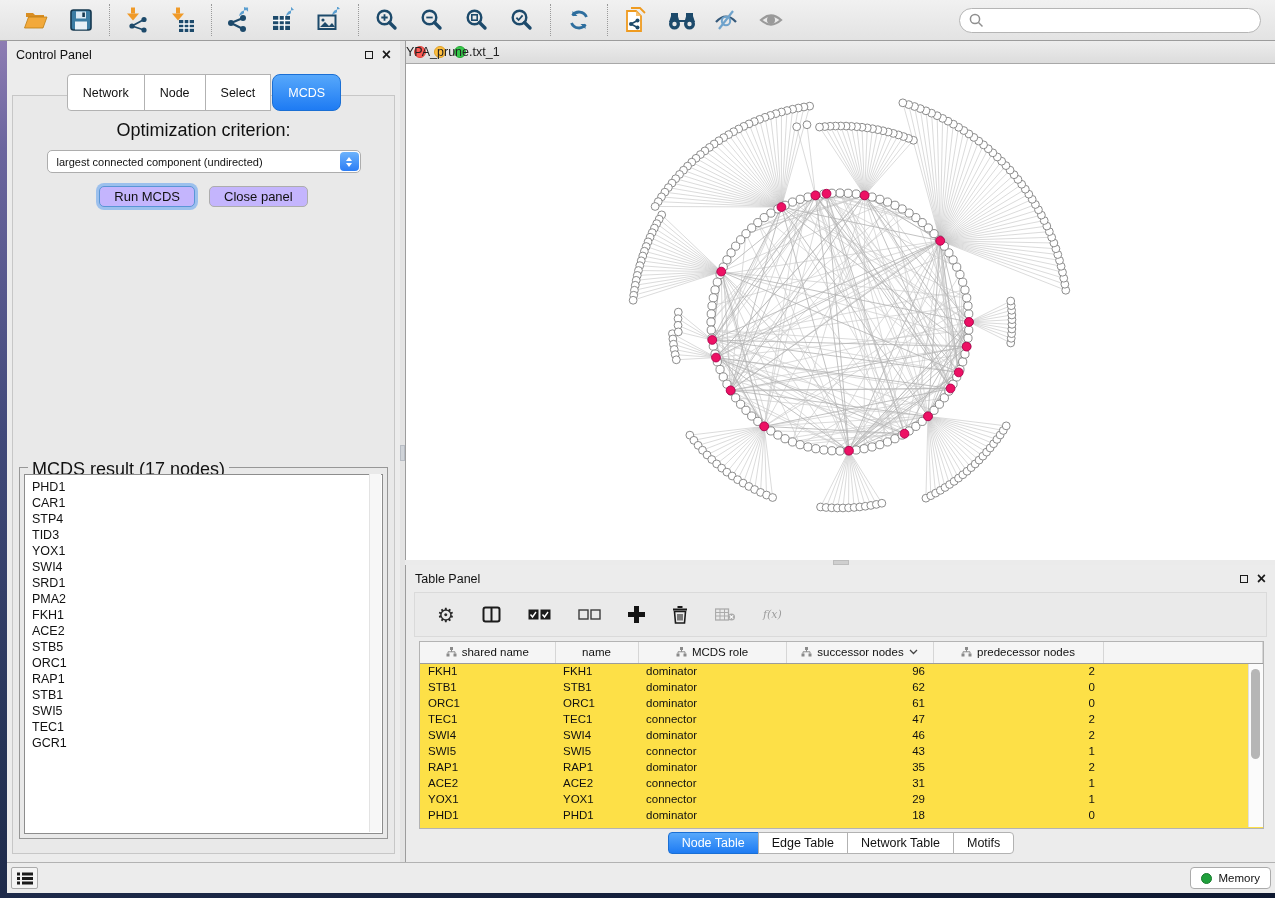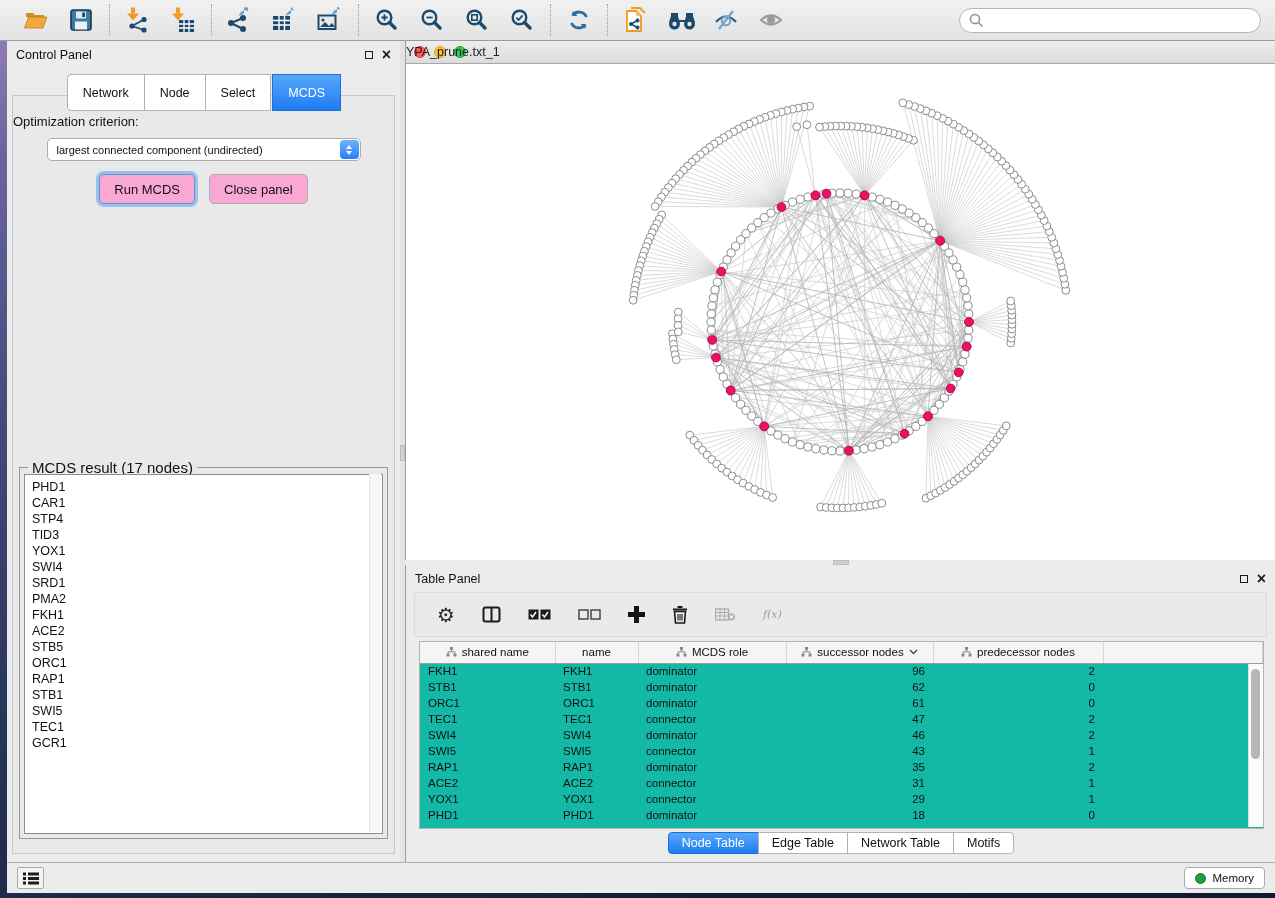--- a/index.html
+++ b/index.html
@@ -19,35 +19,35 @@
   
   .control-panel{position:absolute;left:7px;top:41px;width:393px;bottom:36px;background:#ececec;}
   .panel-header{height:27px;display:flex;align-items:center;padding:0 9px;font-size:12.5px;}
   .win-icons{margin-left:auto;display:flex;gap:9px;align-items:center;}
   .float-icon{width:8px;height:8px;border:1.5px solid #1a1a1a;}
   .close-icon{font-size:16px;font-weight:bold;line-height:10px;color:#1a1a1a;}
   .cp-tabs{position:absolute;top:33px;left:0;right:0;display:flex;justify-content:center;z-index:3;}
   .cp-tab{height:37px;padding:0 15px;display:flex;align-items:center;background:#fff;border:1px solid #b2b2b2;
     font-size:12.5px;margin-right:-1px;}
   .cp-tab:first-child{border-radius:4px 0 0 4px;}
-  .cp-tab.active{background:linear-gradient(#57a8fb,#1e7bf3);color:#fff;border:1px solid #1a6fd4;border-radius:0;margin-left:2px;}
+  .cp-tab.active{background:linear-gradient(#57a8fb,#1e7bf3);color:#fff;border:1px solid #1a6fd4;border-radius:8px;margin-left:2px;}
   .cp-body{position:absolute;left:5px;right:5px;top:54px;bottom:8px;background:#e9e9e9;border:1px solid #c7c7c7;}
-  .opt-label{margin-top:18px;font-size:13px;}
+  .opt-label{margin-top:24px;text-align:center;font-size:18px;}
   .opt-select{margin:9px auto 0;width:314px;height:23px;background:#fff;border:1px solid #adadad;border-radius:5px;
     display:flex;align-items:center;font-size:11px;padding-left:9px;position:relative;}
   .select-stepper{position:absolute;right:1px;top:1px;bottom:1px;width:19px;border-radius:4px;
     background:linear-gradient(#6cb3fc,#2c7df5);display:flex;flex-direction:column;align-items:center;justify-content:center;gap:2px;}
   .tri-up{width:0;height:0;border-left:3.5px solid transparent;border-right:3.5px solid transparent;border-bottom:4.5px solid #fff;}
   .tri-down{width:0;height:0;border-left:3.5px solid transparent;border-right:3.5px solid transparent;border-top:4.5px solid #fff;}
   .cp-buttons{display:flex;justify-content:center;gap:14px;margin-top:13px;}
-  .btn{height:30px;padding:0 14px;background:#f9a8d4;border:1px solid #adadad;border-radius:5px;font-size:13px;
+  .btn{height:21px;padding:0 14px;background:#c4b5fd;border:1px solid #adadad;border-radius:5px;font-size:13px;
     display:flex;align-items:center;}
   .btn.focused{box-shadow:0 0 0 3px rgba(105,165,240,.6);border-color:#5a96d6;}
   .result-group{position:absolute;left:6px;right:6px;top:371px;bottom:14px;border:1px solid #979797;}
-  .result-legend{position:absolute;top:-9px;left:8px;background:#e9e9e9;padding:0 4px;font-size:15px;}
+  .result-legend{position:absolute;top:-9px;left:8px;background:#e9e9e9;padding:0 4px;font-size:18px;}
   .result-list{position:absolute;left:4px;right:4px;top:6px;bottom:4px;background:#fff;border:1px solid #8d8d8d;
     overflow:hidden;padding:4px 0 0 7px;font-size:12.5px;line-height:16px;}
   .result-scroll{position:absolute;top:6px;bottom:6px;right:6px;width:12px;background:#f7f7f7;border-left:1px solid #e3e3e3;}
   
   .vsplitter{position:absolute;left:400px;top:41px;width:5px;bottom:36px;background:#e4e4e4;}
   .vgrip{position:absolute;left:0;top:404px;width:5px;height:16px;background:#cfd3d8;border:1px solid #b7bcc4;}
   .hsplitter{position:absolute;left:405px;right:0;top:560px;height:5px;background:#ebebeb;}
   .hgrip{position:absolute;left:428px;top:0;width:16px;height:5px;background:#cfcfcf;border:1px solid #bdbdbd;}
   
   .network-panel{position:absolute;left:405px;top:41px;right:0;height:519px;background:#fff;border-left:1px solid #9d9d9d;}
@@ -60,38 +60,38 @@
   .light.green{background:#35c84a;border:1px solid #24a834;}
   .net-title{position:absolute;left:0;right:0;text-align:left;font-size:12.5px;color:#222;}
   .net-canvas{position:absolute;left:0;right:0;top:23px;bottom:0;background:#fff;overflow:hidden;}
   
   .table-panel{position:absolute;left:405px;top:565px;right:0;bottom:36px;background:#ececec;border-left:1px solid #9d9d9d;}
   .tp-toolbar{position:absolute;left:8px;right:8px;top:27px;height:45px;background:#eaeaea;border:1px solid #dadada;
     display:flex;align-items:center;gap:27px;padding-left:22px;}
   .tp-icon{display:flex;align-items:center;justify-content:center;}
   .gear-glyph{font-family:"DejaVu Sans",sans-serif;font-size:20px;color:#2a2a2a;line-height:1;}
   .fx{font-family:"DejaVu Serif",serif;font-style:italic;font-size:11px;color:#9d9d9d;}
-  .table-wrap{position:absolute;left:13px;right:11px;top:76px;height:188px;background:#14b8a6;border:1px solid #b3b3b3;overflow:hidden;}
+  .table-wrap{position:absolute;left:13px;right:11px;top:76px;height:188px;background:#fde047;border:1px solid #b3b3b3;overflow:hidden;}
   table.node-table{border-collapse:collapse;table-layout:fixed;width:100%;}
   .node-table th{height:21px;background:#f5f5f5;border-right:1px solid #d6d6d6;border-bottom:1px solid #9c9c9c;
     font-weight:normal;font-size:11.5px;text-align:center;padding:0 4px;white-space:nowrap;overflow:hidden;}
   .node-table th .th-inner{display:flex;align-items:center;justify-content:center;gap:5px;}
   .node-table td{height:16px;font-size:11.5px;padding:0 8px;white-space:nowrap;overflow:hidden;}
   .node-table td.num{text-align:right;}
   .tbl-scroll{position:absolute;top:22px;bottom:1px;right:0;width:15px;background:#fbfbfb;border-left:1px solid #e0e0e0;}
   .tbl-thumb{position:absolute;top:5px;left:2px;width:9px;height:90px;border-radius:5px;background:#b6b6b6;}
   .tp-tabs{position:absolute;left:0;right:0;bottom:8px;display:flex;justify-content:center;}
   .tp-tab{height:22px;padding:0 13px;display:flex;align-items:center;background:#fff;border:1px solid #b2b2b2;
     font-size:12.5px;margin-right:-1px;}
   .tp-tab:first-child{border-radius:4px 0 0 4px;}
   .tp-tab:last-child{border-radius:0 4px 4px 0;}
   .tp-tab.active{background:linear-gradient(#57a8fb,#1e7bf3);color:#fff;border-color:#1a6fd4;}
   
   .status-bar{position:absolute;left:7px;right:0;top:862px;height:31px;background:#ececec;border-top:1px solid #b2b2b2;
-    display:flex;align-items:center;padding:0 10px;}
+    display:flex;align-items:center;padding:0 4px;}
   .list-btn{width:27px;height:22px;background:#f4f4f4;border:1px solid #ababab;border-radius:2px;
     display:flex;align-items:center;justify-content:center;}
   .memory-btn{margin-left:auto;height:22px;background:#fff;border:1px solid #ababab;border-radius:4px;
     display:flex;align-items:center;gap:6px;padding:0 10px;font-size:11.5px;}
   .mem-dot{width:11px;height:11px;border-radius:50%;background:#1fa03c;border:1px solid #157a2c;}
 </style>
 </head>
 <body>
 
 <div class="screen">

